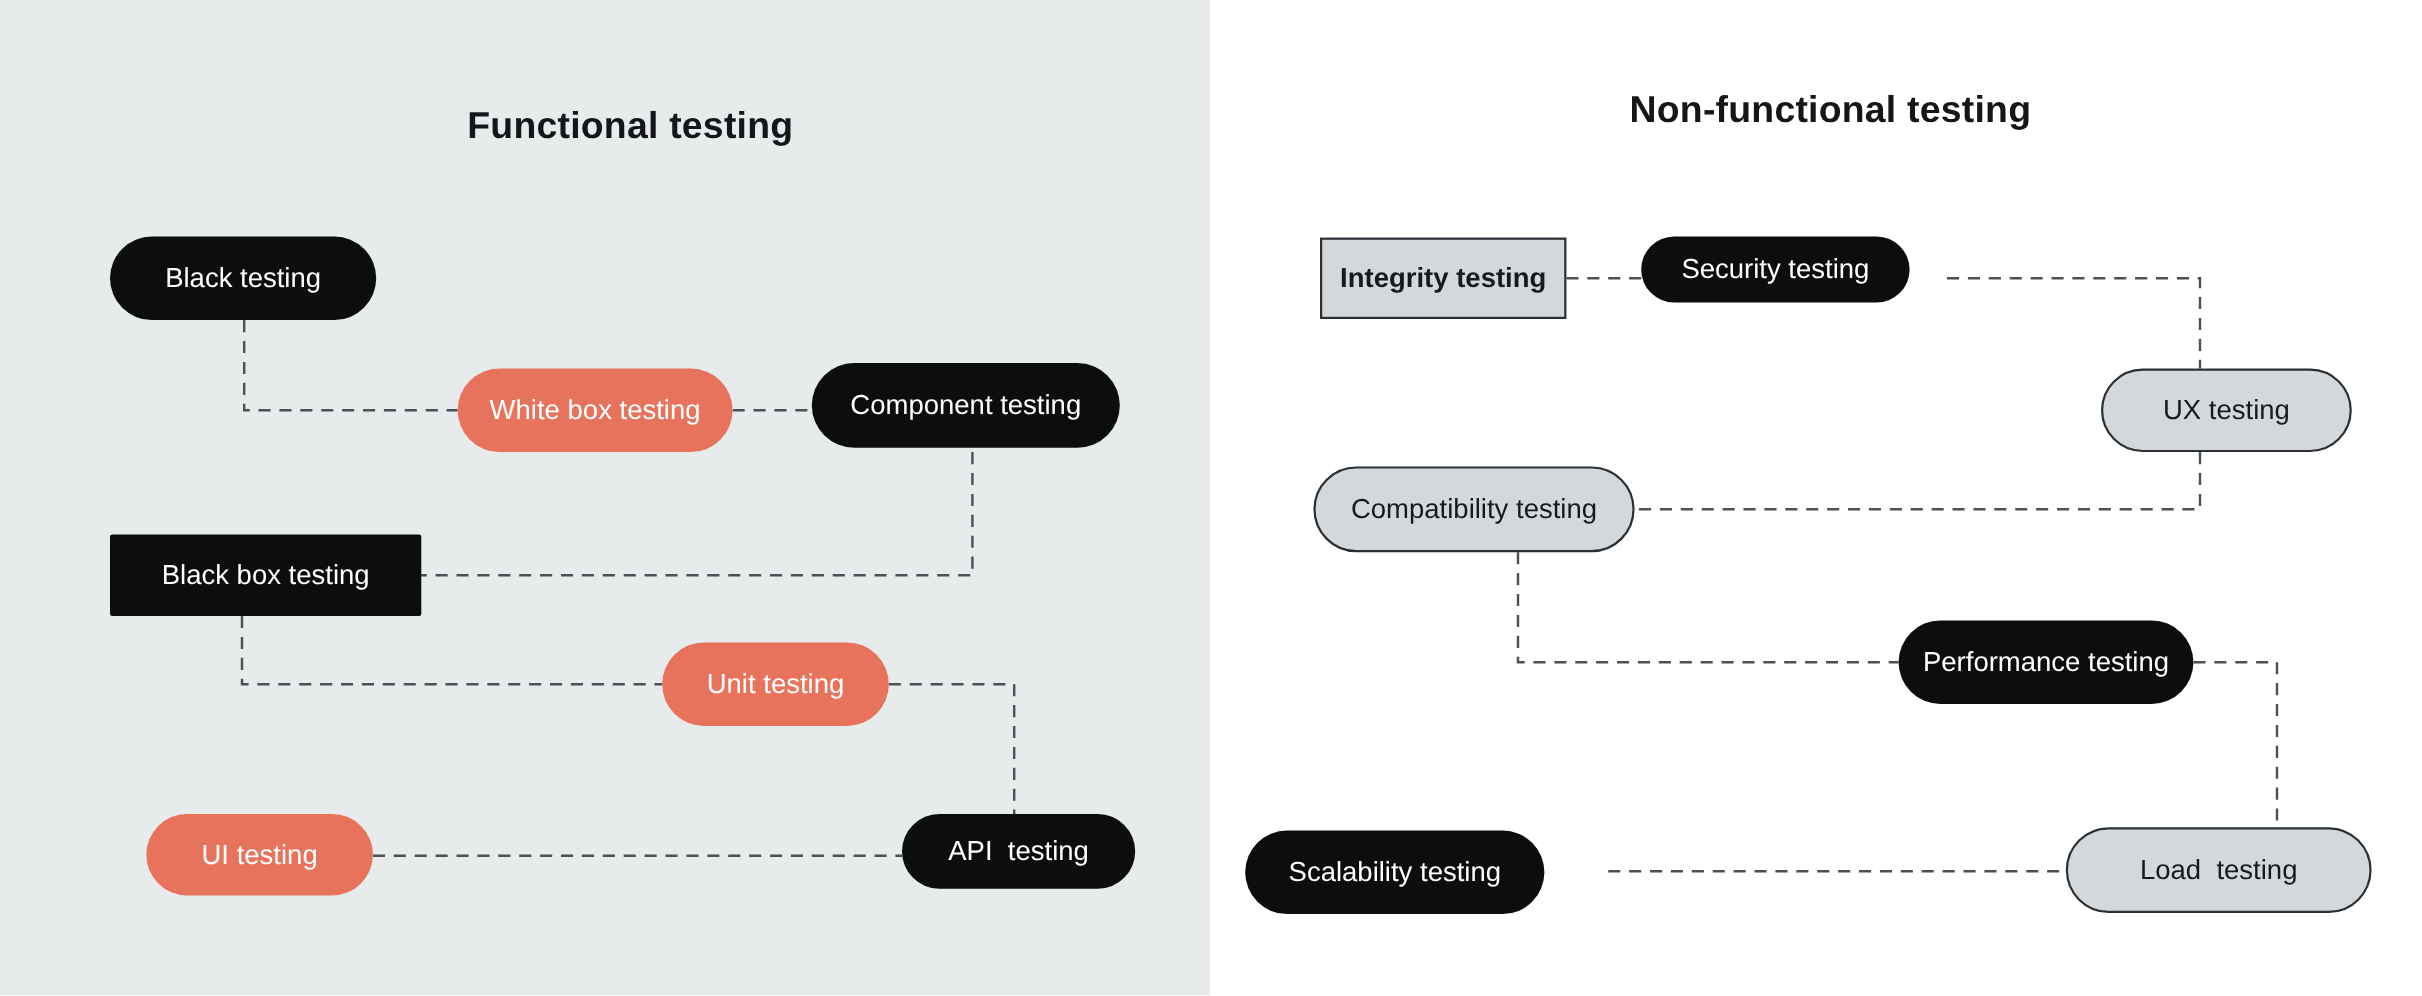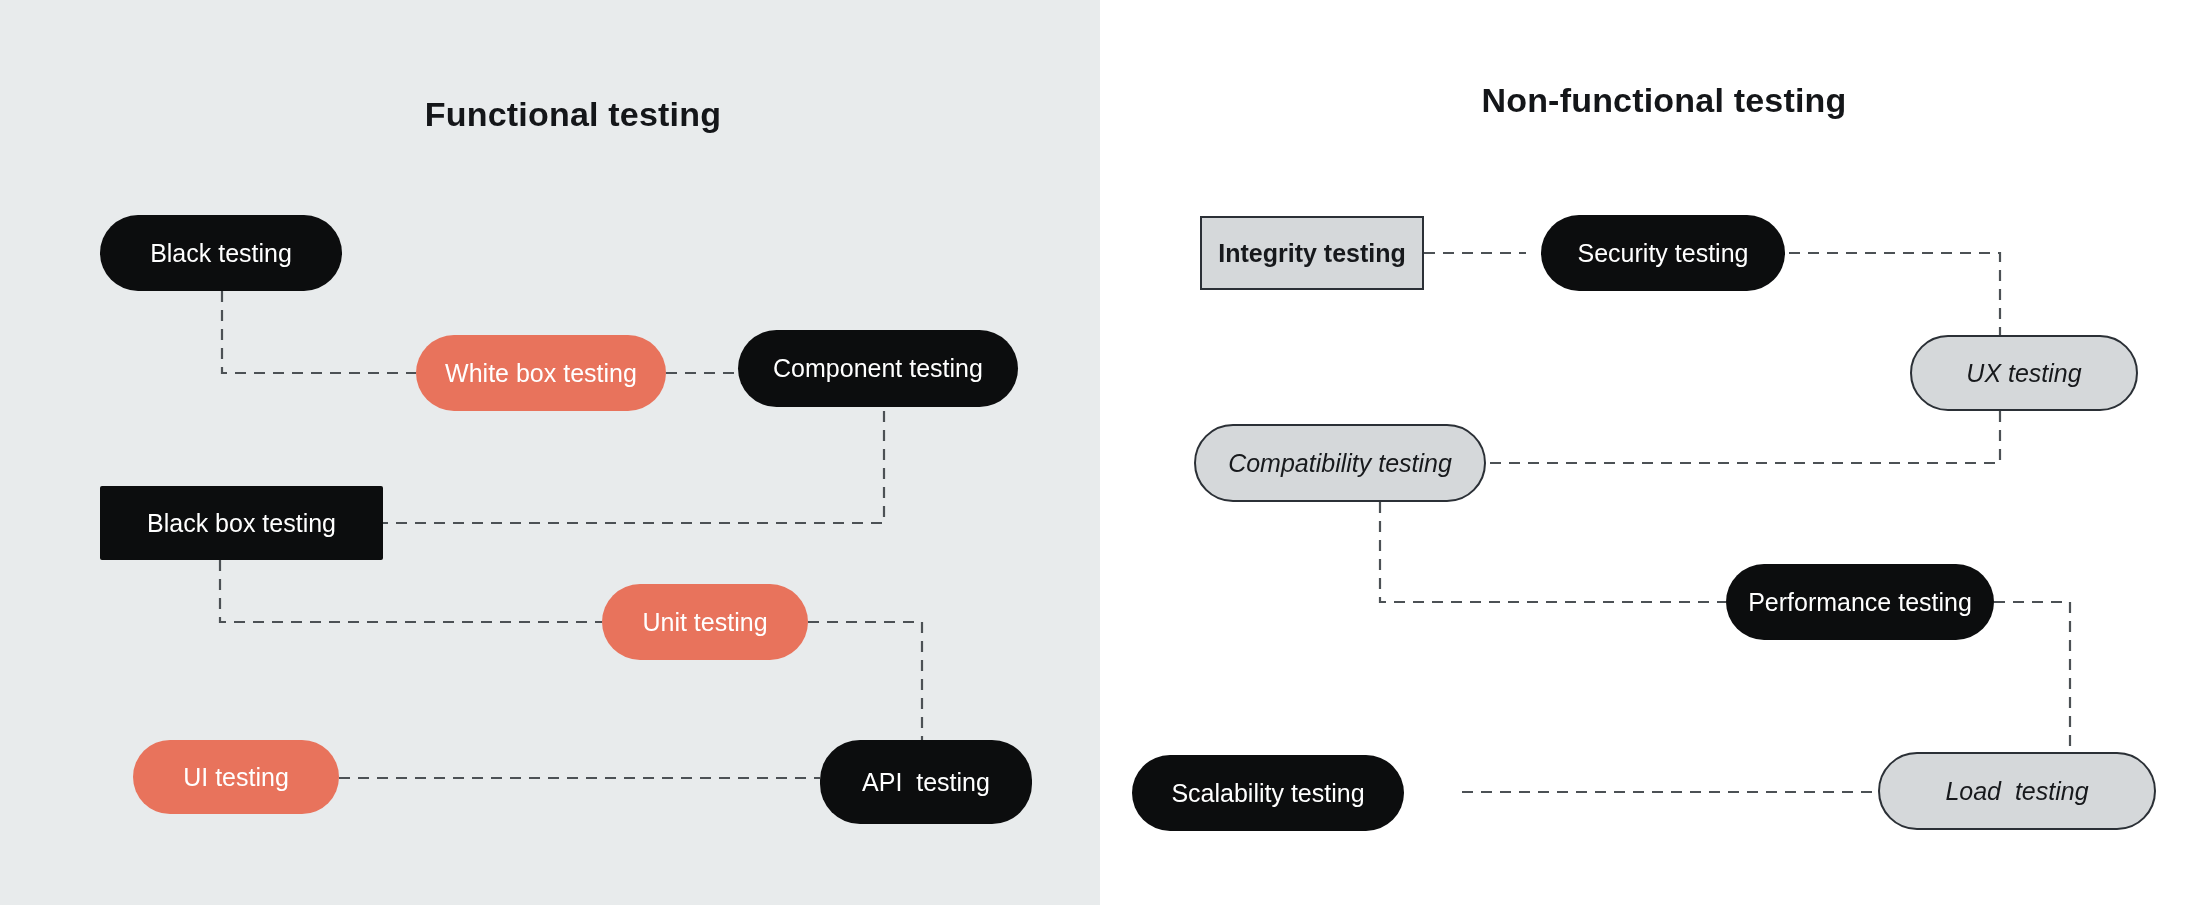--- a/index.html
+++ b/index.html
@@ -17,21 +17,21 @@
     color:var(--title-text,#141619);line-height:1.05;
   }
   .node{
     position:absolute;display:flex;align-items:center;justify-content:center;
     box-sizing:border-box;font-size:25px;white-space:pre;z-index:2;
   }
   .black-pill{background:var(--node-black,#0c0d0e);color:var(--text-on-dark,#fff);border-radius:40px;}
   .black-rect{background:var(--node-black,#0c0d0e);color:var(--text-on-dark,#fff);border-radius:2px;}
   .accent-pill{background:var(--node-accent,#e8735c);color:var(--text-on-dark,#fff);border-radius:40px;}
   .gray-pill{background:var(--node-gray,#d5d8da);color:var(--text-on-light,#17191c);
-    border:2px solid var(--node-border,#2b3036);border-radius:42px;font-style:italic;}
+    border:2px solid var(--node-border,#2b3036);border-radius:42px;}
   .gray-rect{background:var(--node-gray,#d5d8da);color:var(--text-on-light,#17191c);
     border:2px solid var(--node-border,#2b3036);border-radius:0;font-weight:bold;}
   #connectors{position:absolute;left:0;top:0;z-index:1;}
   #connectors path{
     fill:none;stroke:var(--connector,#4c5155);stroke-width:2.2;
     stroke-dasharray:11 8;
   }
 </style>
 </head>
 <body>
@@ -56,21 +56,21 @@
 
 <h1 class="board-title" style="left:323px;top:74px;">Functional testing</h1>
 <h1 class="board-title" style="left:1414px;top:60px;">Non-functional testing</h1>
 
 <div class="node black-pill" style="left:100px;top:215px;width:242px;height:76px;">Black testing</div>
 <div class="node accent-pill" style="left:416px;top:335px;width:250px;height:76px;">White box testing</div>
 <div class="node black-pill" style="left:738px;top:330px;width:280px;height:77px;">Component testing</div>
 <div class="node black-rect" style="left:100px;top:486px;width:283px;height:74px;">Black box testing</div>
 <div class="node accent-pill" style="left:602px;top:584px;width:206px;height:76px;">Unit testing</div>
 <div class="node accent-pill" style="left:133px;top:740px;width:206px;height:74px;">UI testing</div>
-<div class="node black-pill" style="left:820px;top:740px;width:212px;height:84px;">API  testing</div>
+<div class="node black-pill" style="left:820px;top:740px;width:212px;height:68px;">API  testing</div>
 
 <div class="node gray-rect" style="left:1200px;top:216px;width:224px;height:74px;">Integrity testing</div>
-<div class="node black-pill" style="left:1541px;top:215px;width:244px;height:76px;">Security testing</div>
+<div class="node black-pill" style="left:1492px;top:215px;width:244px;height:60px;">Security testing</div>
 <div class="node gray-pill" style="left:1910px;top:335px;width:228px;height:76px;">UX testing</div>
 <div class="node gray-pill" style="left:1194px;top:424px;width:292px;height:78px;">Compatibility testing</div>
 <div class="node black-pill" style="left:1726px;top:564px;width:268px;height:76px;">Performance testing</div>
 <div class="node black-pill" style="left:1132px;top:755px;width:272px;height:76px;">Scalability testing</div>
 <div class="node gray-pill" style="left:1878px;top:752px;width:278px;height:78px;">Load  testing</div>
 
 </body></html>

